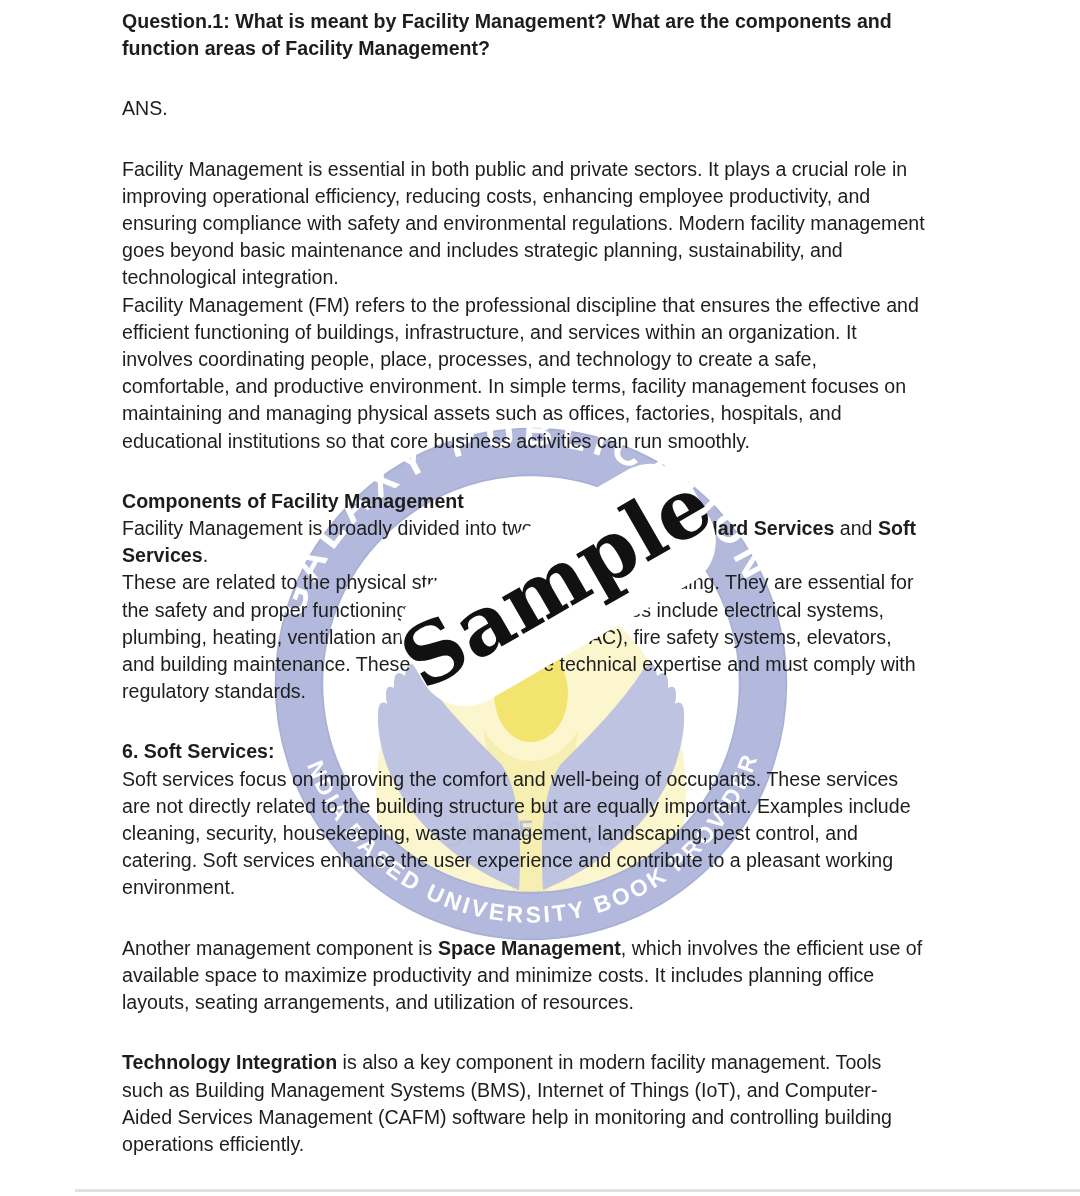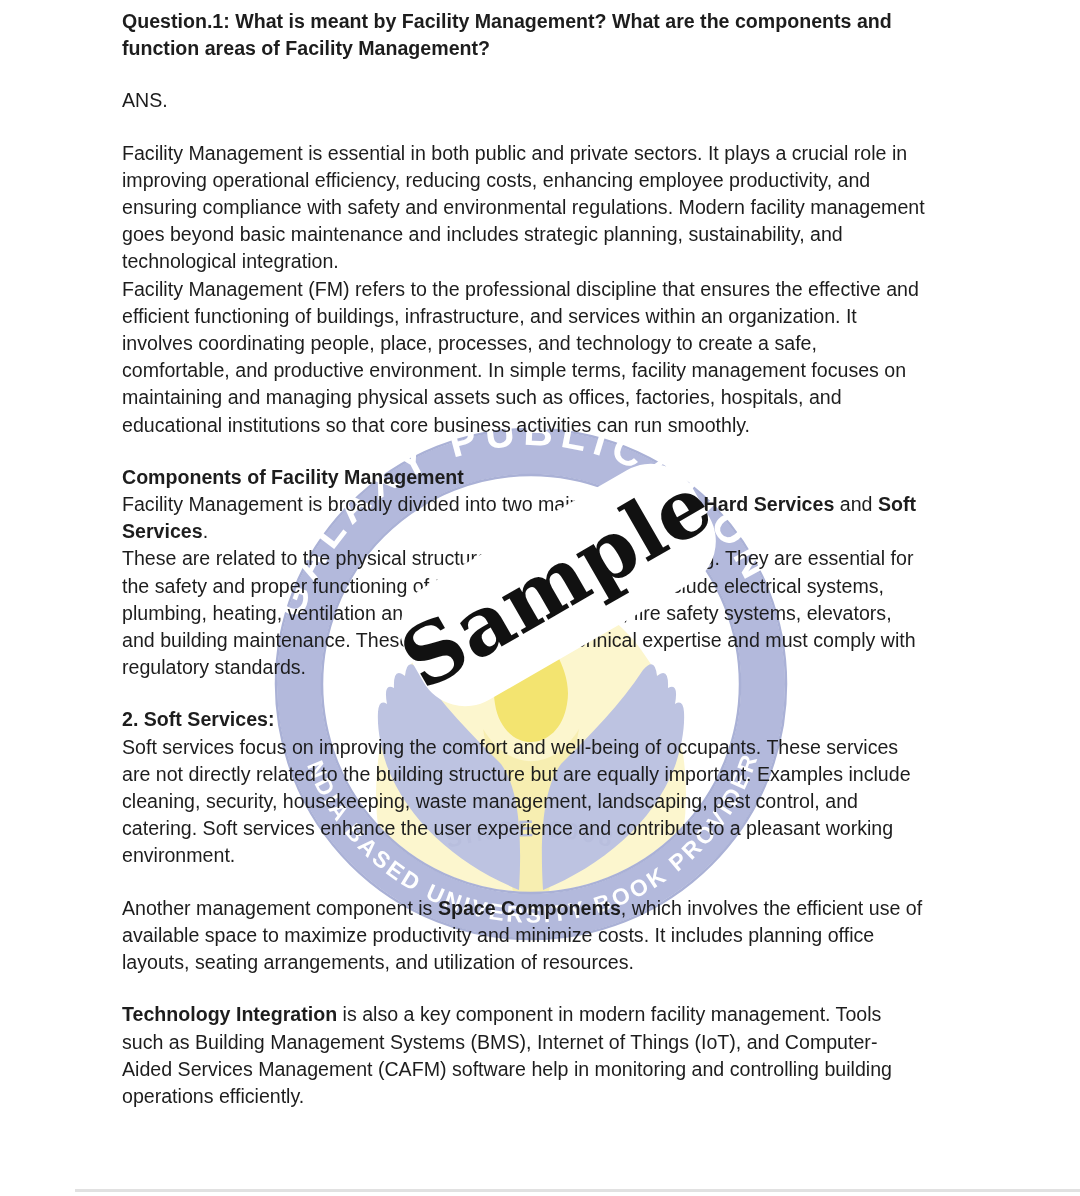--- a/index.html
+++ b/index.html
@@ -12,21 +12,21 @@
     overflow:hidden;
   }
   
   #doc{
     position:relative;
     z-index:2;
     padding:8px 100px 0 122px;
     font-size:19.6px;
     line-height:27.2px;
   }
-  .block{white-space:pre-line;margin-top:25px;}
+  .block{white-space:pre-line;margin-top:33px;}
   .block.gap-none{margin-top:0;}
   .question-title,.section-heading,.numbered-heading{font-weight:bold;}
   .block b{font-weight:bold;}
   
   #logo-wm{
     position:absolute;
     left:251px;top:404px;
     width:560px;height:560px;
     z-index:0;
   }
@@ -116,27 +116,27 @@
 maintaining and managing physical assets such as offices, factories, hospitals, and
 educational institutions so that core business activities can run smoothly.</span></div>
     <div class="block section-heading"><b>Components of Facility Management</b></div>
     <div class="block paragraph gap-none"><span>Facility Management is broadly divided into two main components: </span><b>Hard Services</b><span> and </span><b>Soft
 Services</b><span>.</span></div>
     <div class="block paragraph gap-none"><span>These are related to the physical structure and systems of a building. They are essential for
 the safety and proper functioning of the facility. Hard services include electrical systems,
 plumbing, heating, ventilation and air conditioning (HVAC), fire safety systems, elevators,
 and building maintenance. These services require technical expertise and must comply with
 regulatory standards.</span></div>
-    <div class="block numbered-heading"><b>2. Soft Services:</b></div>
+    <div class="block numbered-heading"><b>6. Soft Services:</b></div>
     <div class="block paragraph gap-none"><span>Soft services focus on improving the comfort and well-being of occupants. These services
 are not directly related to the building structure but are equally important. Examples include
 cleaning, security, housekeeping, waste management, landscaping, pest control, and
 catering. Soft services enhance the user experience and contribute to a pleasant working
 environment.</span></div>
-    <div class="block paragraph"><span>Another management component is </span><b>Space Components</b><span>, which involves the efficient use of
+    <div class="block paragraph"><span>Another management component is </span><b>Space Management</b><span>, which involves the efficient use of
 available space to maximize productivity and minimize costs. It includes planning office
 layouts, seating arrangements, and utilization of resources.</span></div>
     <div class="block paragraph"><b>Technology Integration</b><span> is also a key component in modern facility management. Tools
 such as Building Management Systems (BMS), Internet of Things (IoT), and Computer-
 Aided Services Management (CAFM) software help in monitoring and controlling building
 operations efficiently.</span></div>
   </main>
 
 <div id="sample-wm">
   <span class="sample-text">Sample</span>

